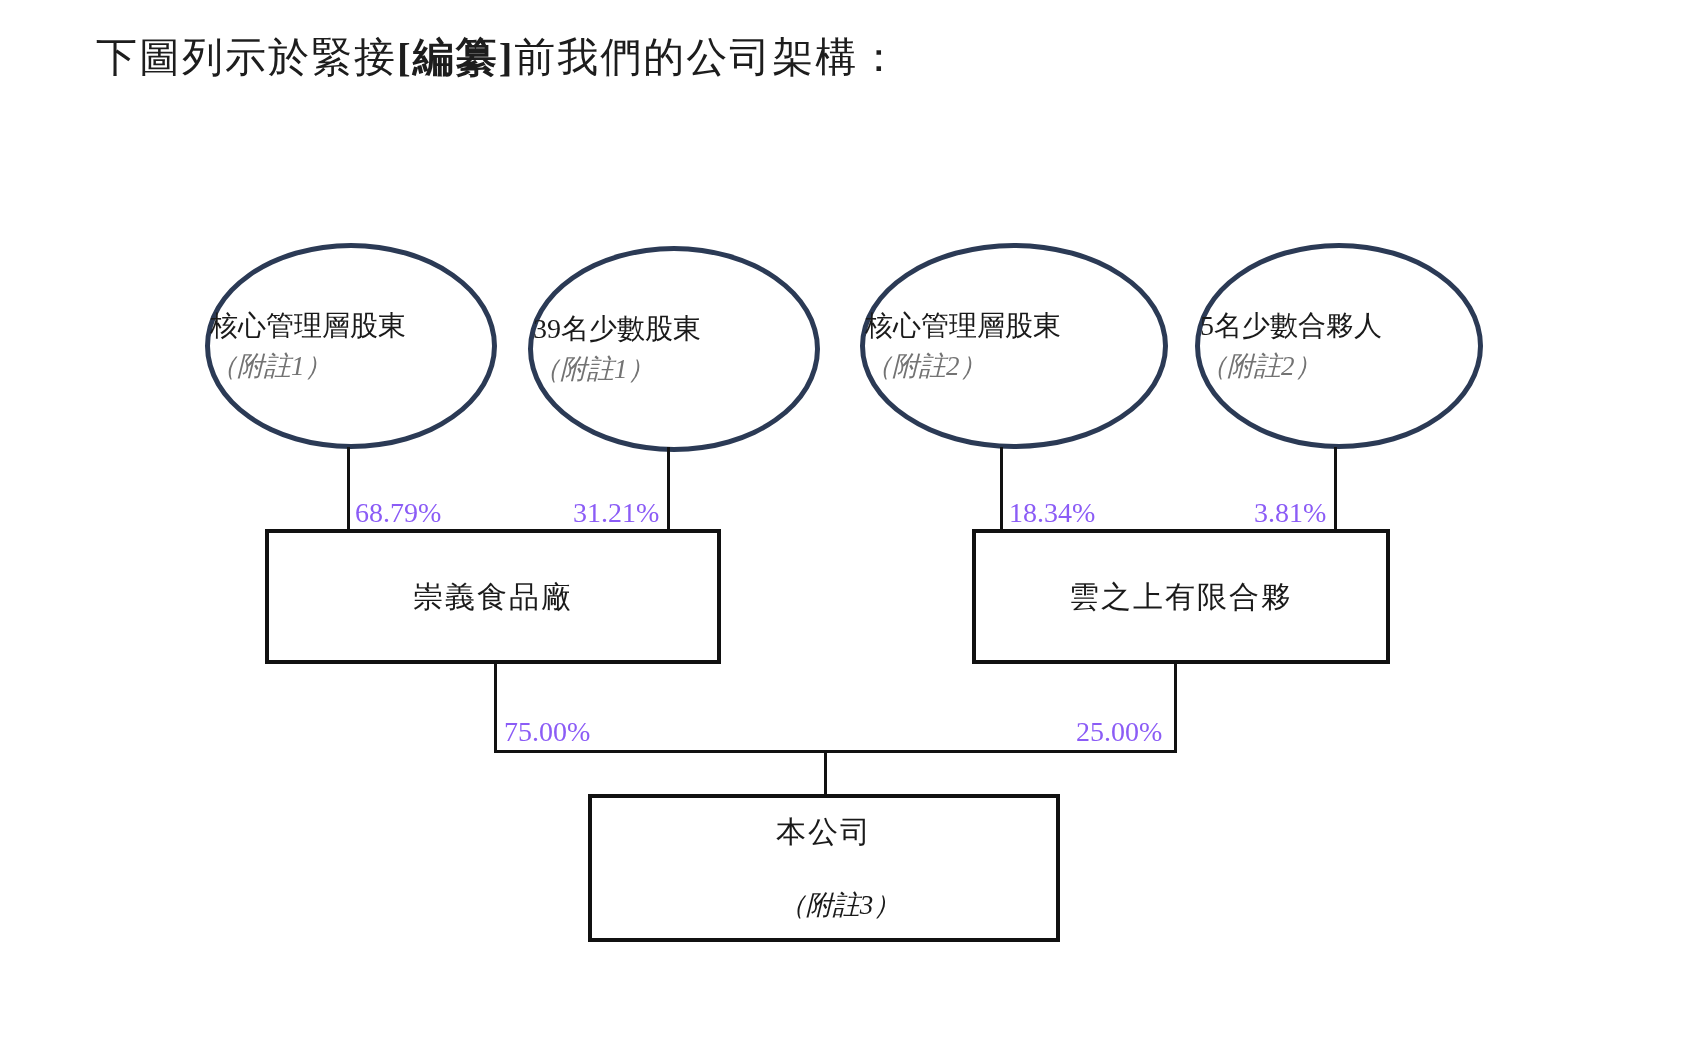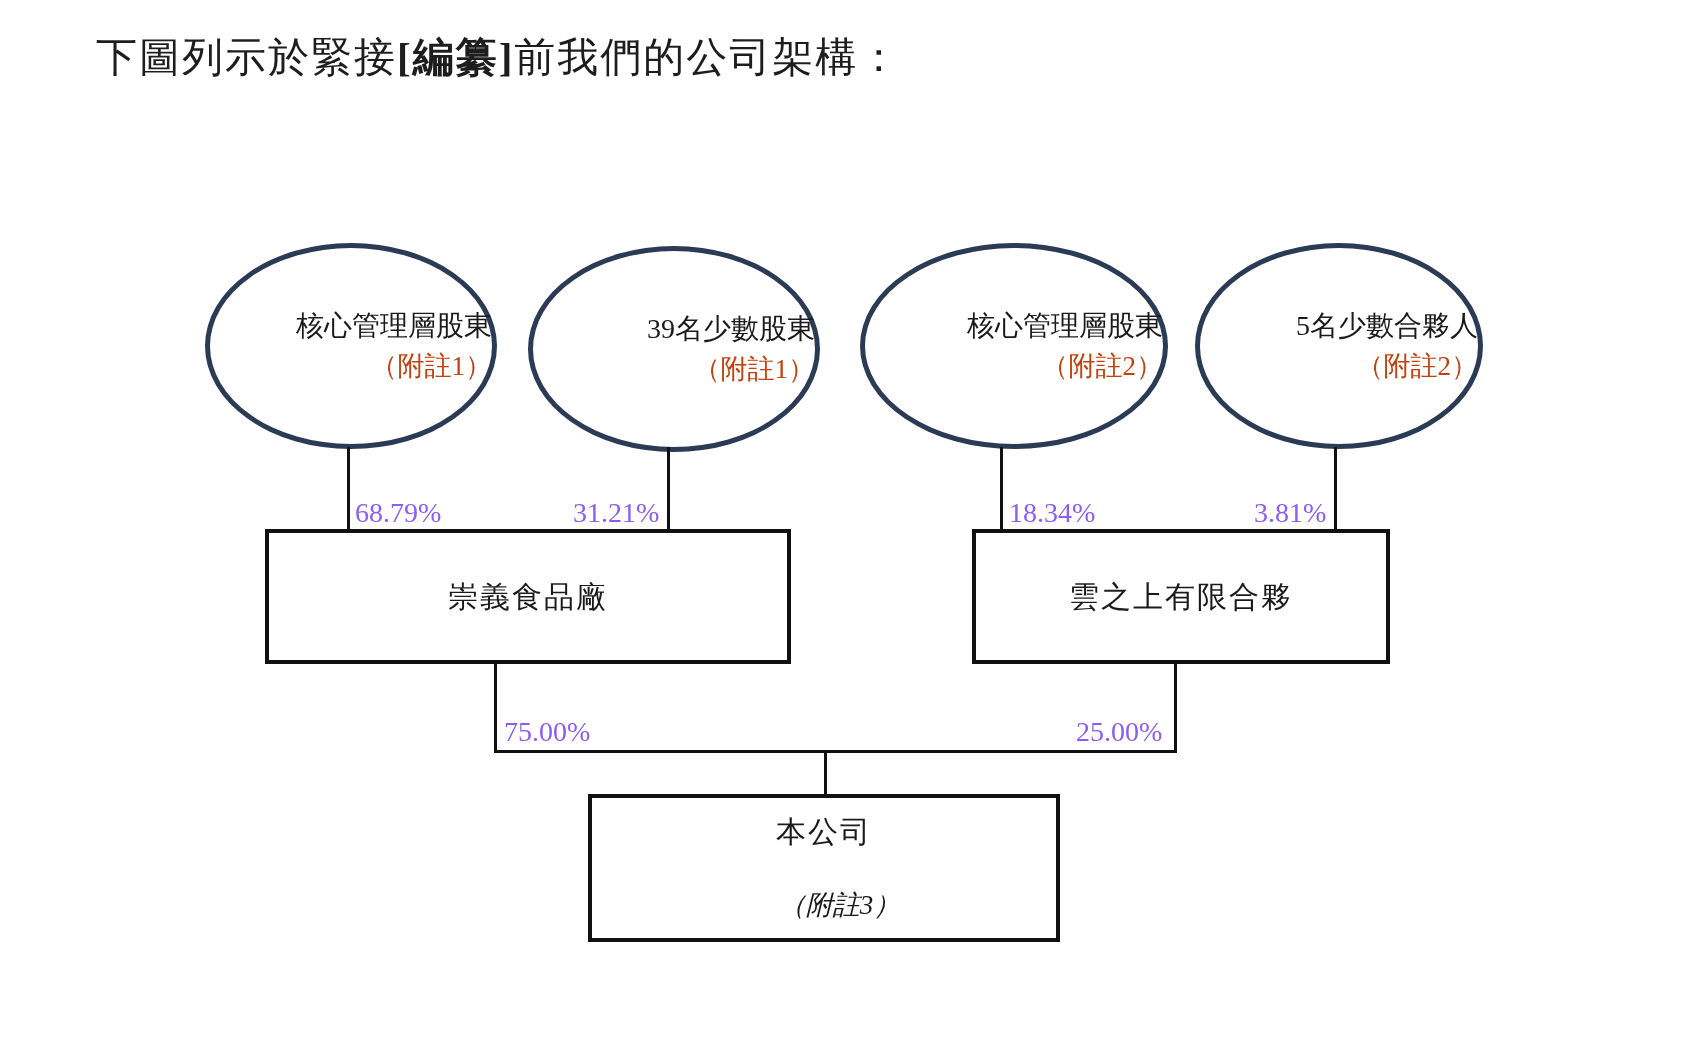--- a/index.html
+++ b/index.html
@@ -35,37 +35,38 @@
     left: 0;
     top: 0;
     width: 1689px;
     height: 1054px;
   }
 
   .node-ellipse {
     position: absolute;
     display: flex;
     flex-direction: column;
-    align-items: flex-end;
+    align-items: flex-start;
     justify-content: center;
     border: 5px solid #2b3a55;
     border-radius: 50%;
     box-sizing: border-box;
     background: #ffffff;
     text-align: center;
     line-height: 1.28;
   }
   .node-ellipse .main-label {
     font-size: 28px;
     color: #1a1a1a;
     white-space: nowrap;
   }
   .node-ellipse .note-label {
     font-size: 27px;
-    color: #c2410c;
+    font-style: italic;
+    color: #737373;
     white-space: nowrap;
     margin-top: 5px;
   }
 
   .node-box {
     position: absolute;
     display: flex;
     flex-direction: column;
     align-items: center;
     justify-content: center;
@@ -141,21 +142,21 @@
   <div class="connector-v" style="left:347px; top:447px; height:83px;"></div>
   <div class="connector-v" style="left:667px; top:447px; height:83px;"></div>
   <div class="connector-v" style="left:1000px; top:447px; height:83px;"></div>
   <div class="connector-v" style="left:1334px; top:447px; height:83px;"></div>
 
   <div class="pct-label" style="left:355px; top:497px;">68.79%</div>
   <div class="pct-label" style="left:573px; top:497px;">31.21%</div>
   <div class="pct-label" style="left:1009px; top:497px;">18.34%</div>
   <div class="pct-label" style="left:1254px; top:497px;">3.81%</div>
 
-  <div class="node-box" style="left:265px; top:529px; width:526px; height:135px;">
+  <div class="node-box" style="left:265px; top:529px; width:456px; height:135px;">
     <div class="main-label">崇義食品廠</div>
   </div>
 
   <div class="node-box" style="left:972px; top:529px; width:418px; height:135px;font-family:Liberation Serif, serif;">
     <div class="main-label">雲之上有限合夥</div>
   </div>
 
   <div class="connector-v" style="left:494px; top:663px; height:88px;"></div>
   <div class="connector-v" style="left:1174px; top:663px; height:88px;"></div>
   <div class="connector-h" style="left:494px; top:750px; width:683px;"></div>

